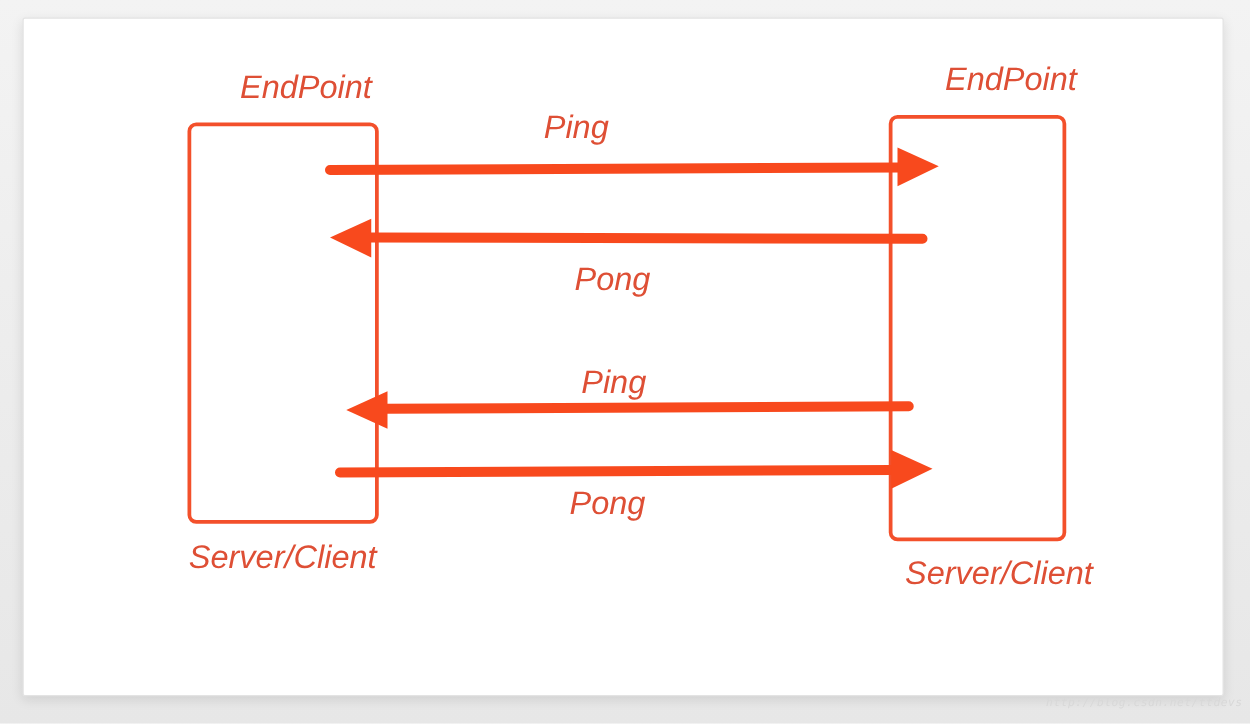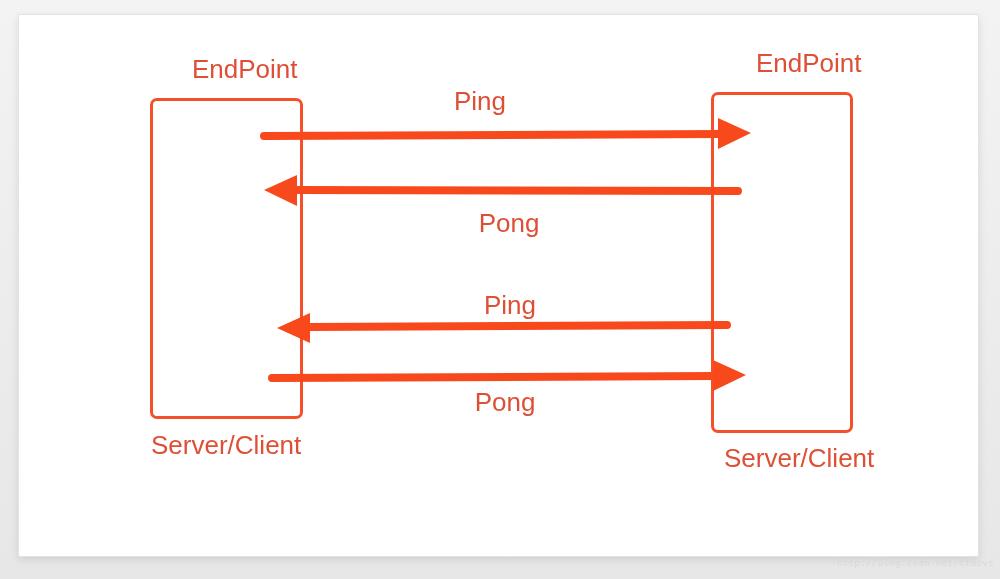--- a/index.html
+++ b/index.html
@@ -8,20 +8,21 @@
     width: 1000px;
     height: 579px;
     font-family: "Liberation Sans", sans-serif;
     overflow: hidden;
   }
   .stage {
     position: relative;
     width: 1000px;
     height: 579px;
     background: linear-gradient(180deg, #f3f3f3 0%, #ececec 55%, #e7e7e7 100%);
+    font-style: italic;
   }
   .card {
     position: absolute;
     left: 18px;
     top: 14px;
     width: 959px;
     height: 541px;
     background: var(--card-bg, #ffffff);
     border: 1px solid #e3e3e3;
     border-radius: 2px;
@@ -36,21 +37,21 @@
   }
   .box-left  { left: 150px; top: 98px;  width: 153px; height: 321px; }
   .box-right { left: 711px; top: 92px;  width: 142px; height: 341px; }
   .dlabel {
     position: absolute;
     color: var(--label, #de4f35);
     font-size: 26px;
     line-height: 30px;
     white-space: nowrap;
   }
-  .centered { transform: translateX(-50%); margin-left: 19px; }
+  .centered { transform: translateX(-50%); }
   .arrows-svg {
     position: absolute;
     left: 0; top: 0;
     width: 1000px;
     height: 579px;
     pointer-events: none;
   }
   .arrow-shaft {
     stroke: var(--arrow, #f8491d);
     stroke-width: 8;

